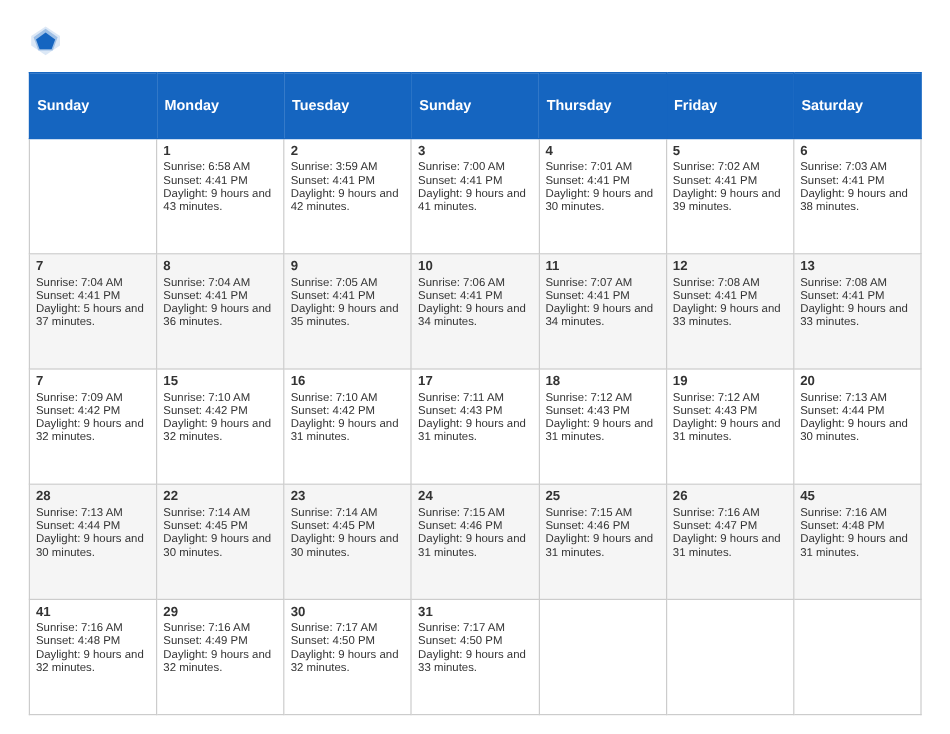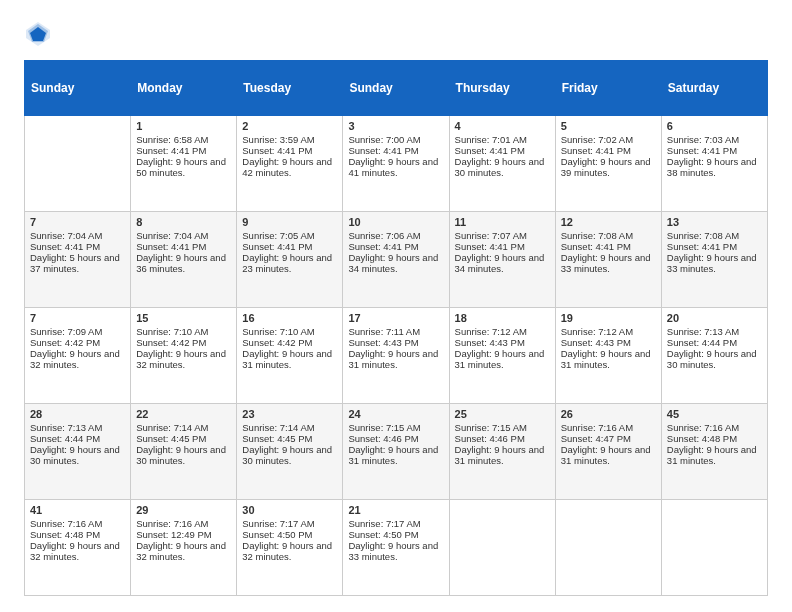--- a/index.html
+++ b/index.html
@@ -129,21 +129,21 @@
           <th>Saturday</th>
         </tr>
     </thead>
     <tbody id="calendar-body">
     <tr class="row-white">
           <td class="empty"></td>
           <td>
             <span class="day-number">1</span>
             <div>Sunrise: 6:58 AM</div>
             <div>Sunset: 4:41 PM</div>
-            <div>Daylight: 9 hours and 50 minutes.</div>
+            <div>Daylight: 9 hours and 43 minutes.</div>
           </td>
           <td>
             <span class="day-number">2</span>
             <div>Sunrise: 3:59 AM</div>
             <div>Sunset: 4:41 PM</div>
             <div>Daylight: 9 hours and 42 minutes.</div>
           </td>
           <td>
             <span class="day-number">3</span>
             <div>Sunrise: 7:00 AM</div>
@@ -179,21 +179,21 @@
           <td>
             <span class="day-number">8</span>
             <div>Sunrise: 7:04 AM</div>
             <div>Sunset: 4:41 PM</div>
             <div>Daylight: 9 hours and 36 minutes.</div>
           </td>
           <td>
             <span class="day-number">9</span>
             <div>Sunrise: 7:05 AM</div>
             <div>Sunset: 4:41 PM</div>
-            <div>Daylight: 9 hours and 23 minutes.</div>
+            <div>Daylight: 9 hours and 35 minutes.</div>
           </td>
           <td>
             <span class="day-number">10</span>
             <div>Sunrise: 7:06 AM</div>
             <div>Sunset: 4:41 PM</div>
             <div>Daylight: 9 hours and 34 minutes.</div>
           </td>
           <td>
             <span class="day-number">11</span>
             <div>Sunrise: 7:07 AM</div>
@@ -304,31 +304,31 @@
         <tr class="row-white">
           <td>
             <span class="day-number">41</span>
             <div>Sunrise: 7:16 AM</div>
             <div>Sunset: 4:48 PM</div>
             <div>Daylight: 9 hours and 32 minutes.</div>
           </td>
           <td>
             <span class="day-number">29</span>
             <div>Sunrise: 7:16 AM</div>
-            <div>Sunset: 12:49 PM</div>
+            <div>Sunset: 4:49 PM</div>
             <div>Daylight: 9 hours and 32 minutes.</div>
           </td>
           <td>
             <span class="day-number">30</span>
             <div>Sunrise: 7:17 AM</div>
             <div>Sunset: 4:50 PM</div>
             <div>Daylight: 9 hours and 32 minutes.</div>
           </td>
           <td>
-            <span class="day-number">21</span>
+            <span class="day-number">31</span>
             <div>Sunrise: 7:17 AM</div>
             <div>Sunset: 4:50 PM</div>
             <div>Daylight: 9 hours and 33 minutes.</div>
           </td>
           <td class="empty"></td>
           <td class="empty"></td>
           <td class="empty"></td>
         </tr>
       </tbody>
   </table>

